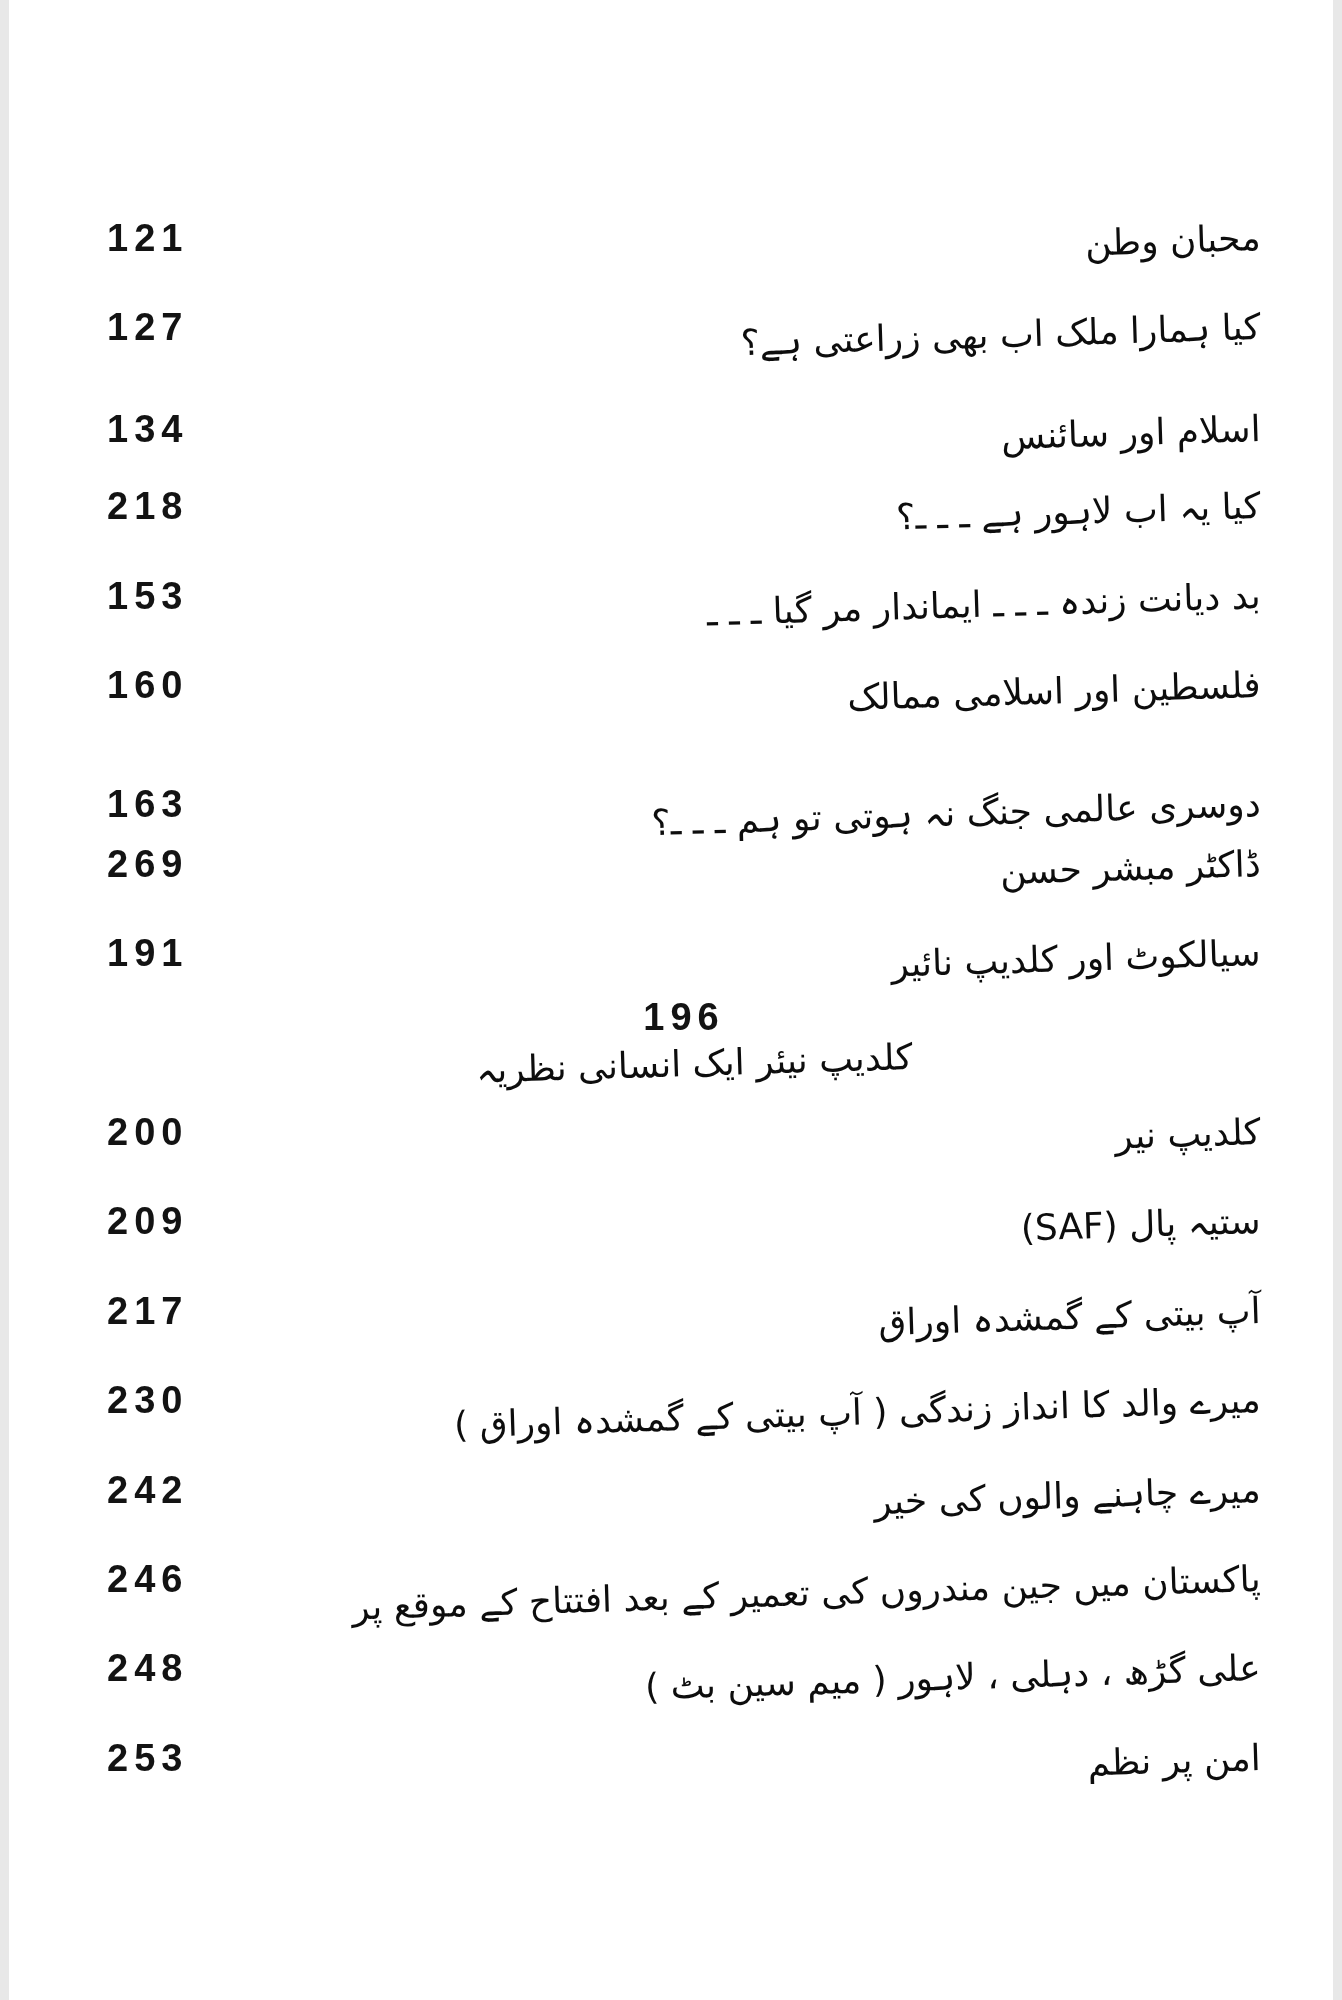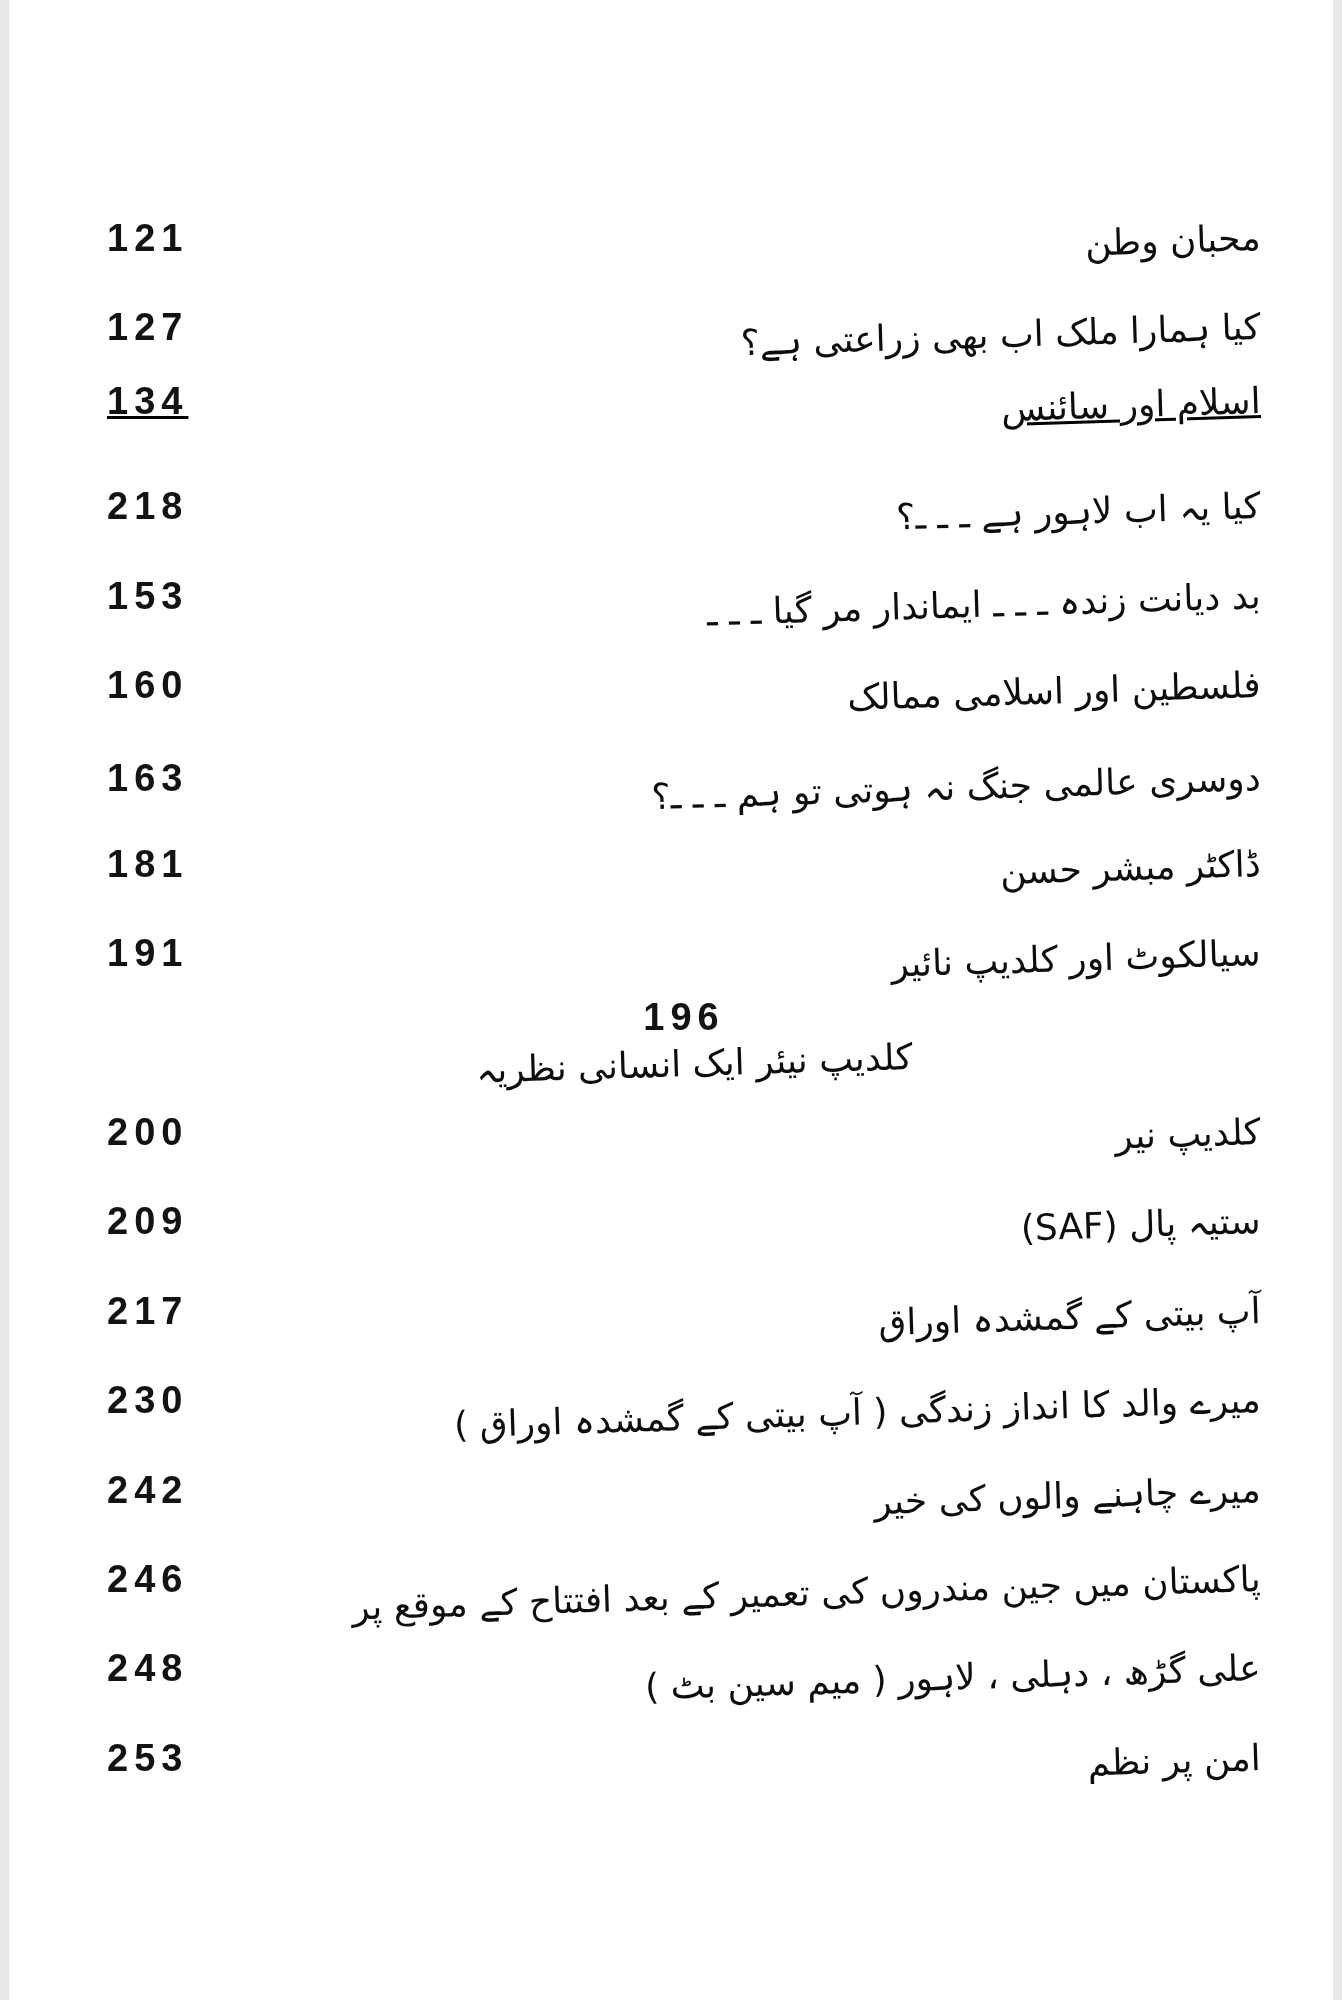--- a/index.html
+++ b/index.html
@@ -58,42 +58,42 @@
 <div class="page">
   <div id="toc-rows">
       <div class="toc-row" style="top: 193px;">
     <span class="page-number">121</span>
     <span class="entry-title">محبان وطن</span>
   </div>
       <div class="toc-row" style="top: 282px;">
     <span class="page-number">127</span>
     <span class="entry-title">کیا ہمارا ملک اب بھی زراعتی ہے؟</span>
   </div>
-      <div class="toc-row" style="top: 356px; text-decoration: underline;">
+      <div class="toc-row" style="top: 384px;">
     <span class="page-number">134</span>
     <span class="entry-title">اسلام اور سائنس</span>
   </div>
       <div class="toc-row" style="top: 461px;">
     <span class="page-number">218</span>
     <span class="entry-title">کیا یہ اب لاہور ہے ـ ـ ـ؟</span>
   </div>
       <div class="toc-row" style="top: 551px;">
     <span class="page-number">153</span>
     <span class="entry-title">بد دیانت زندہ ـ ـ ـ ایماندار مر گیا ـ ـ ـ</span>
   </div>
       <div class="toc-row" style="top: 640px;">
     <span class="page-number">160</span>
     <span class="entry-title">فلسطین اور اسلامی ممالک</span>
   </div>
-      <div class="toc-row" style="top: 733px;">
+      <div class="toc-row" style="top: 759px;">
     <span class="page-number">163</span>
     <span class="entry-title">دوسری عالمی جنگ نہ ہوتی تو ہم ـ ـ ـ؟</span>
   </div>
       <div class="toc-row" style="top: 819px;">
-    <span class="page-number">181</span>
+    <span class="page-number">269</span>
     <span class="entry-title">ڈاکٹر مبشر حسن</span>
   </div>
       <div class="toc-row" style="top: 908px;">
     <span class="page-number">191</span>
     <span class="entry-title">سیالکوٹ اور کلدیپ نائیر</span>
   </div>
       <div class="toc-row" style="top: 998px; flex-direction: column;">
     <span class="page-number">196</span>
     <span class="entry-title">کلدیپ نیئر ایک انسانی نظریہ</span>
   </div>

